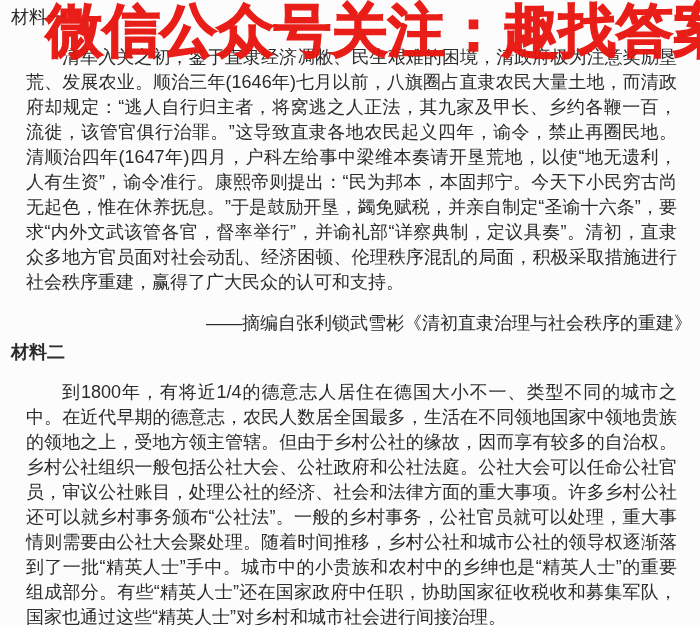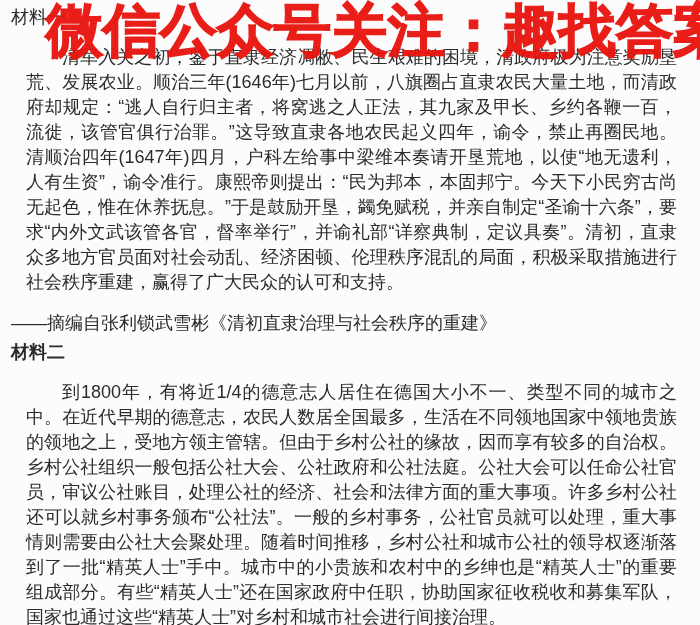--- a/index.html
+++ b/index.html
@@ -28,20 +28,21 @@
     margin: 0;
   }
   .heading.second { margin-top: 4px; font-weight: bold; }
   .para {
     margin: 15px;
     text-indent: 2em;
     text-align: justify;
     text-justify: inter-ideograph;
   }
   .attribution {
+    text-align: right;
     margin: 16px 0 2px 0;
   }
   .question {
     text-align: left;
     letter-spacing: -0.4px;
     white-space: nowrap;
   }
   .watermark {
     position: absolute;
     z-index: 5;

